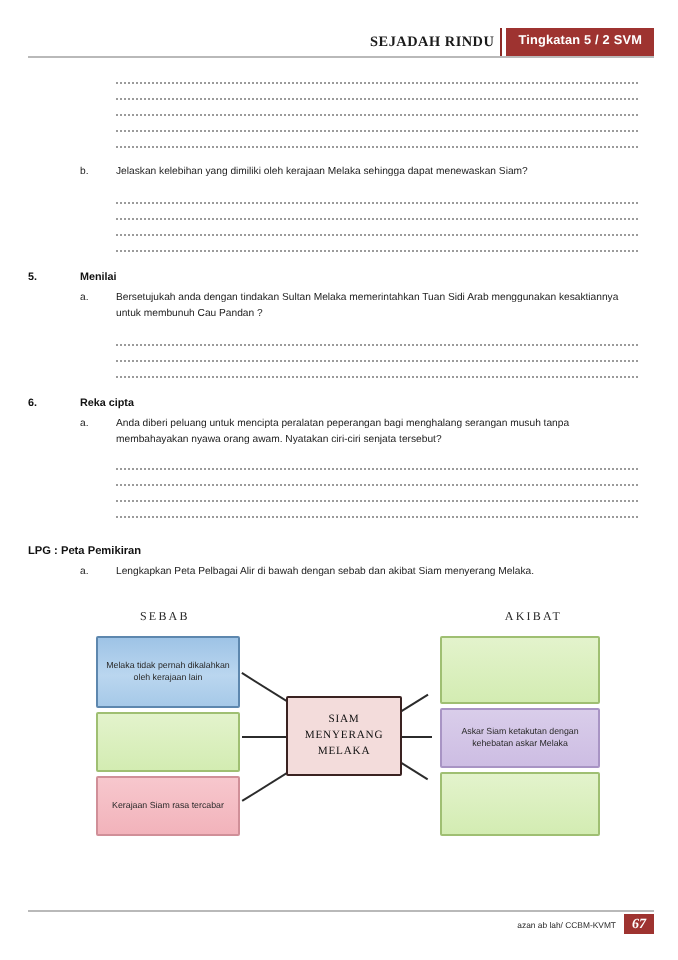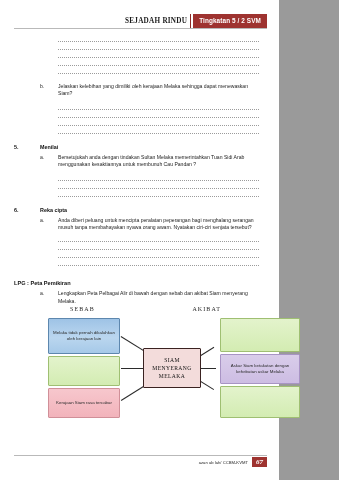--- a/index.html
+++ b/index.html
@@ -8,21 +8,21 @@
     background: #9a9a9a;
   }
   body {
     width: 339px;
     height: 480px;
     overflow: hidden;
     font-family: "Liberation Sans", sans-serif;
   }
   .page {
     position: relative;
-    width: 279px;
+    width: 339px;
     height: 480px;
     background: #ffffff;
     box-sizing: border-box;
     padding: 0;
   }
   
   .header {
     position: absolute;
     top: 14px;
     left: 14px;

